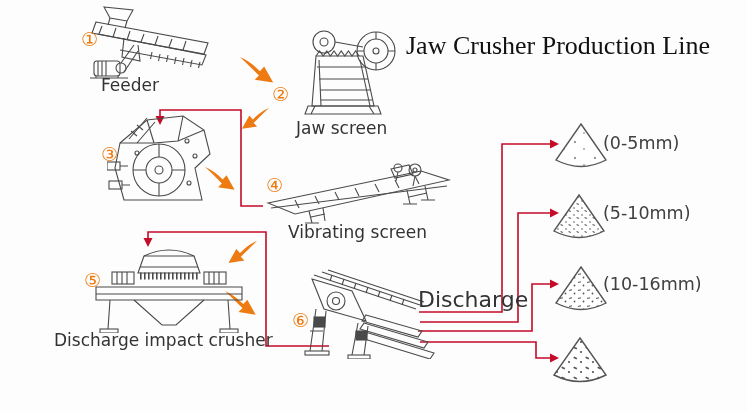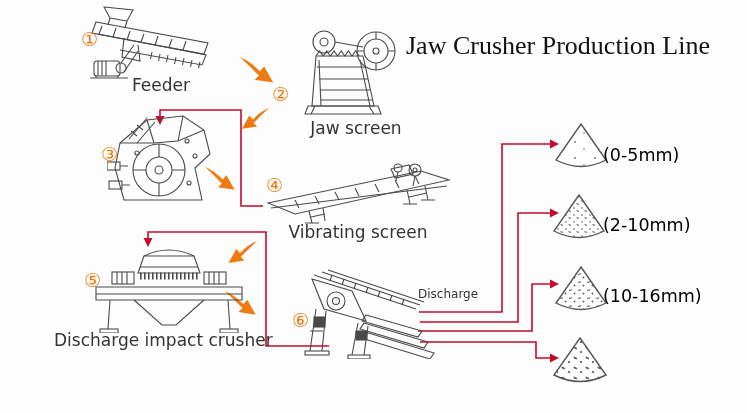--- a/index.html
+++ b/index.html
@@ -5,24 +5,24 @@
   html,body{margin:0;padding:0;background:#fff;}
   #canvas{
     position:relative;width:747px;height:413px;background:#fdfdfd;overflow:hidden;
     font-family:"DejaVu Sans","Liberation Sans",sans-serif;
   }
   .abs{position:absolute;}
   #title{
     left:406px;top:31px;width:340px;font-family:"Liberation Serif","DejaVu Serif",serif;
     font-size:26px;color:#111;white-space:nowrap;letter-spacing:0px;
   }
-  .mlabel{font-size:17px;color:#333;text-align:center;white-space:nowrap;}
+  .mlabel{font-size:17px;color:#333;white-space:nowrap;}
   .snum{font-size:19px;color:#ee7b12;line-height:1;}
-  .szlabel{font-size:17.5px;color:#000000;white-space:nowrap;margin-top:12px;}
-  #discharge-label{left:418px;top:287px;font-size:12px;color:#333;}
+  .szlabel{font-size:17.5px;color:#404040;white-space:nowrap;}
+  #discharge-label{left:418px;top:287px;font-size:22px;color:#333;}
   svg{display:block;}
 </style>
 </head>
 <body>
 
 <div id="canvas">
 
   <svg class="abs" style="left:0;top:0" width="747" height="413" viewBox="0 0 747 413">
     <defs>
       <path id="oarr" d="M1,1 C10,5 16,10 22,16 L26.5,11 L36,28 L16.5,25 L21,20.5 C15,14.5 9,8.5 1,1 Z"></path>
@@ -215,16 +215,16 @@
   <div class="abs snum" style="left:84px;top:271px">⑤</div>
   <div class="abs snum" style="left:292px;top:311px">⑥</div>
 
   <div class="abs mlabel" style="left:101px;top:75px;width:120px">Feeder</div>
   <div class="abs mlabel" style="left:296px;top:118px;width:120px">Jaw screen</div>
   <div class="abs mlabel" style="left:288px;top:222px;width:140px">Vibrating screen</div>
   <div class="abs mlabel" style="left:54px;top:330px;width:200px">Discharge impact crusher</div>
 
   <div class="abs" id="discharge-label">Discharge</div>
   <div class="abs szlabel" style="left:603px;top:133px">(0-5mm)</div>
-  <div class="abs szlabel" style="left:603px;top:203px">(2-10mm)</div>
+  <div class="abs szlabel" style="left:603px;top:203px">(5-10mm)</div>
   <div class="abs szlabel" style="left:603px;top:274px">(10-16mm)</div>
 
 </div>
 
 </body></html>

